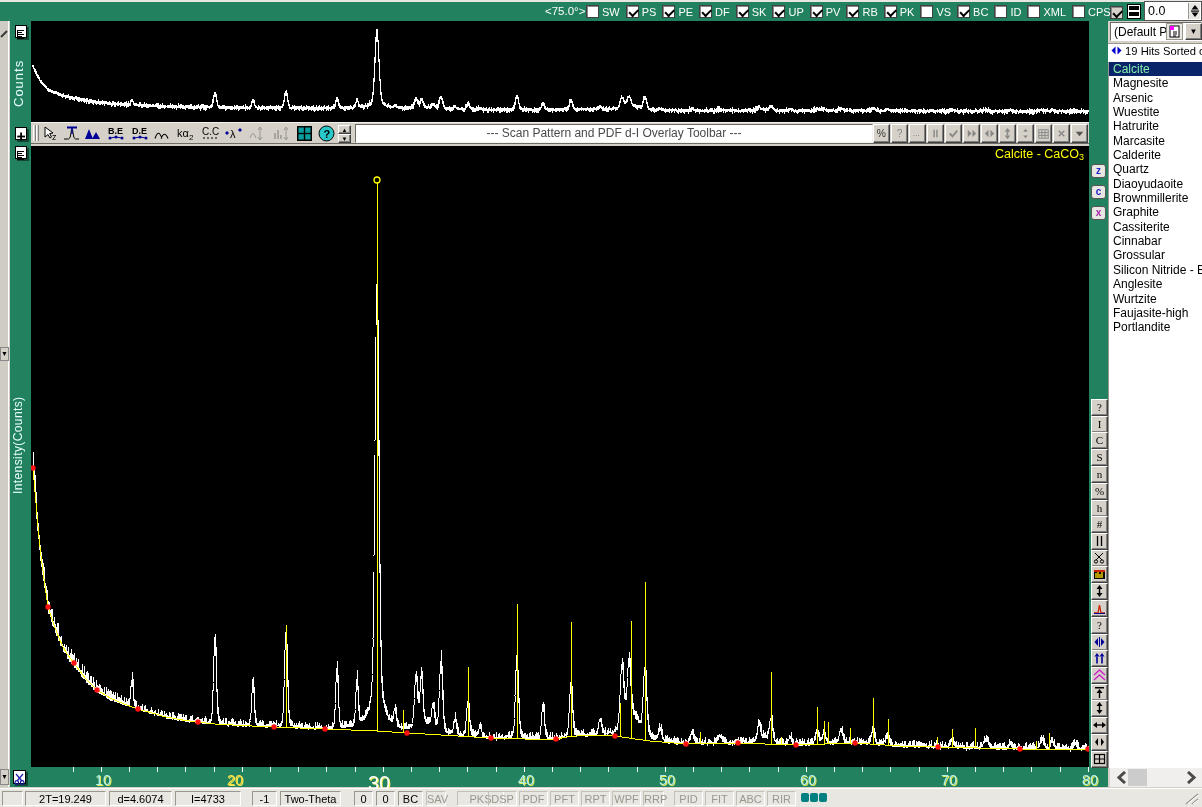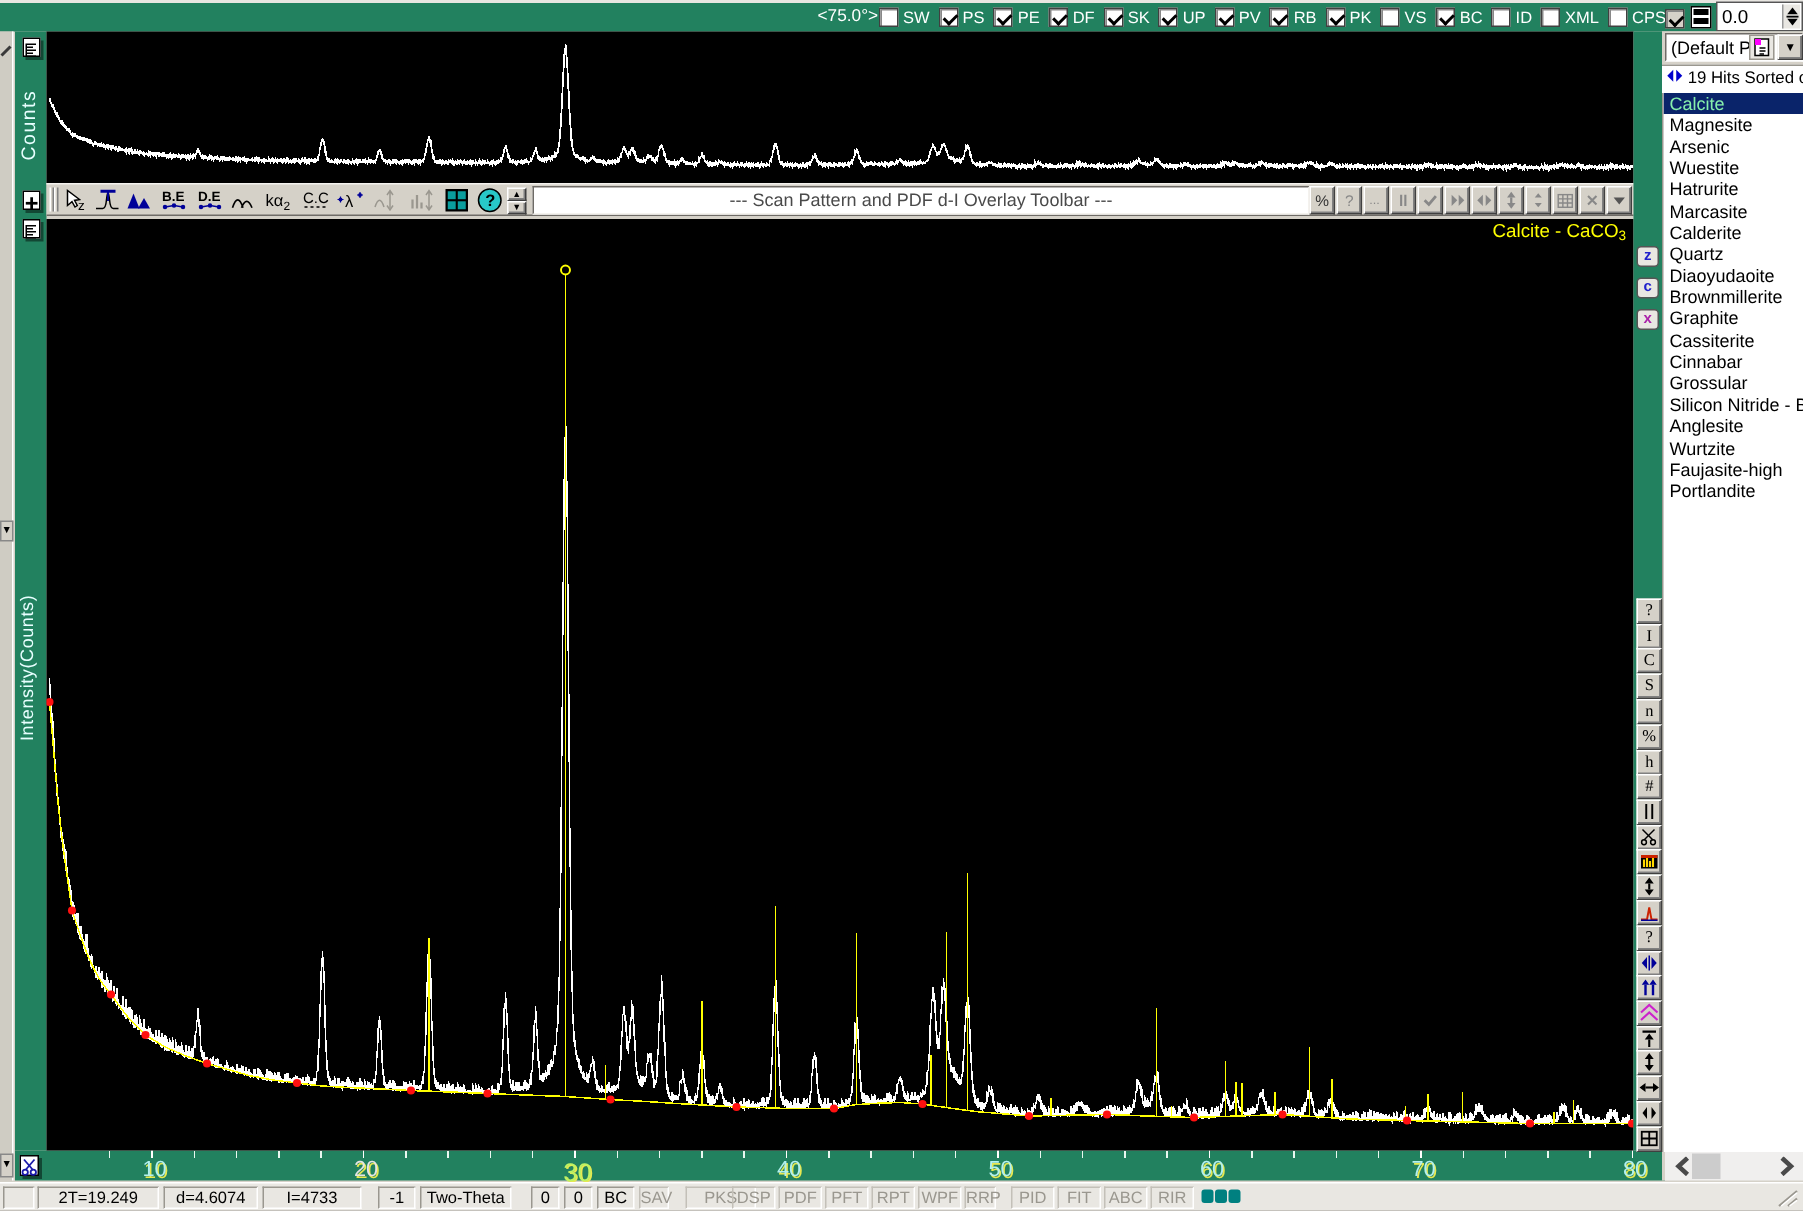--- a/index.html
+++ b/index.html
@@ -86,22 +86,22 @@
       <line x1="91.3" y1="0" x2="91.3" y2="9" stroke="#fff" stroke-width="1"></line>
       <line x1="232.3" y1="0" x2="232.3" y2="9" stroke="#fff" stroke-width="1"></line>
       <line x1="373.3" y1="0" x2="373.3" y2="9" stroke="#fff" stroke-width="1"></line>
       <line x1="514.3" y1="0" x2="514.3" y2="9" stroke="#fff" stroke-width="1"></line>
       <line x1="655.3" y1="0" x2="655.3" y2="9" stroke="#fff" stroke-width="1"></line>
       <line x1="796.3" y1="0" x2="796.3" y2="9" stroke="#fff" stroke-width="1"></line>
       <line x1="937.3" y1="0" x2="937.3" y2="9" stroke="#fff" stroke-width="1"></line>
       <line x1="1078.3" y1="0" x2="1078.3" y2="9" stroke="#fff" stroke-width="1"></line>
     </svg>
     <span style="position:absolute;left:76px;top:5px;width:34px;text-align:center;color:#b2f0f0;font-size:14.5px;text-shadow:1px 1px 0 #e8e850">10</span>
-    <span style="position:absolute;left:217px;top:5px;width:34px;text-align:center;color:#e5e5e5;font-size:14.5px;text-shadow:1px 1px 0 #e8e850">20</span>
-    <span style="position:absolute;left:358px;top:5px;width:34px;text-align:center;color:#bef264;font-size:17px;text-shadow:1px 1px 0 #e8e850">30</span>
+    <span style="position:absolute;left:217px;top:5px;width:34px;text-align:left;color:#fde047;font-size:14.5px;text-shadow:1px 1px 0 #e8e850">20</span>
+    <span style="position:absolute;left:358px;top:5px;width:34px;text-align:left;color:#ffffff;font-size:20px;text-shadow:1px 1px 0 #e8e850">30</span>
     <span style="position:absolute;left:499px;top:5px;width:34px;text-align:center;color:#b2f0f0;font-size:14.5px;text-shadow:1px 1px 0 #e8e850">40</span>
     <span style="position:absolute;left:640px;top:5px;width:34px;text-align:center;color:#b2f0f0;font-size:14.5px;text-shadow:1px 1px 0 #e8e850">50</span>
     <span style="position:absolute;left:781px;top:5px;width:34px;text-align:center;color:#b2f0f0;font-size:14.5px;text-shadow:1px 1px 0 #e8e850">60</span>
     <span style="position:absolute;left:922px;top:5px;width:34px;text-align:center;color:#b2f0f0;font-size:14.5px;text-shadow:1px 1px 0 #e8e850">70</span>
     <span style="position:absolute;left:1063px;top:5px;width:34px;text-align:center;color:#b2f0f0;font-size:14.5px;text-shadow:1px 1px 0 #e8e850">80</span>
   </div>
 
 <div class="abs blackchart" style="left:31px;top:21px;width:1058px;height:101px"></div>
 
 <div class="abs blackchart" style="left:31px;top:146px;width:1058px;height:621px"></div>

